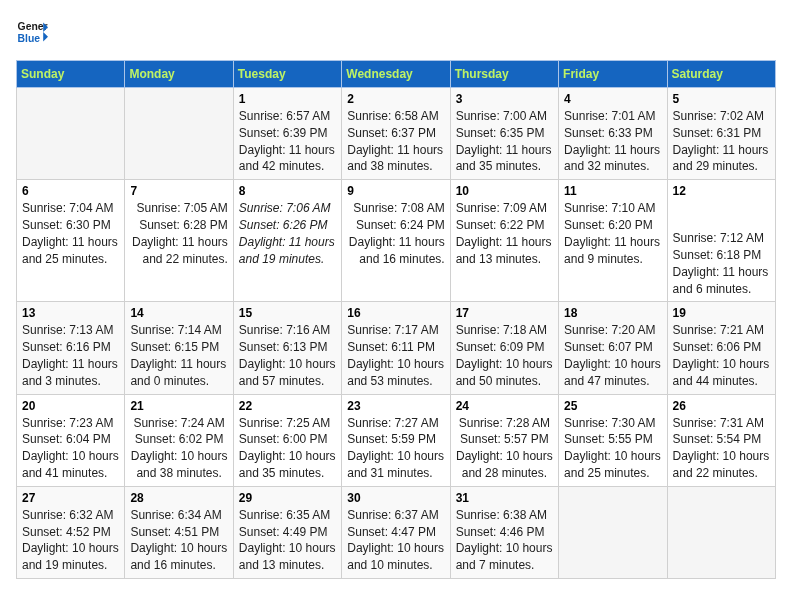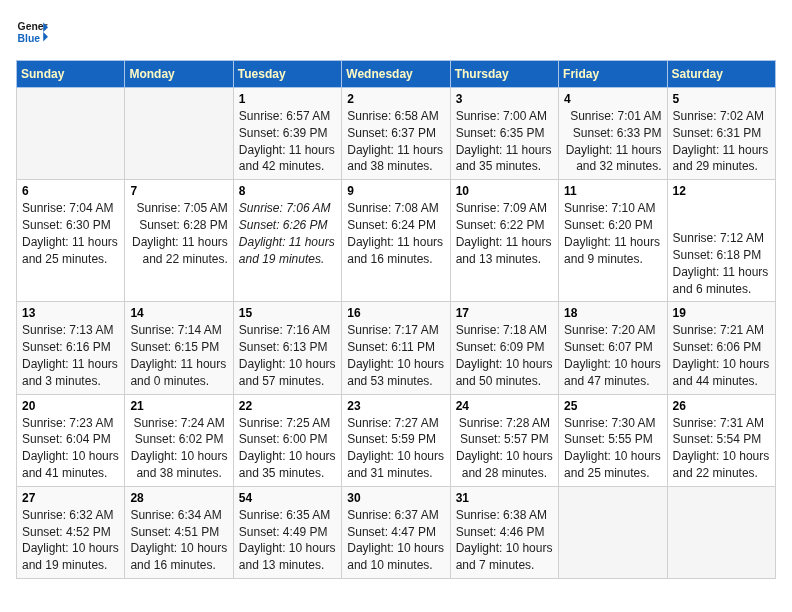--- a/index.html
+++ b/index.html
@@ -37,21 +37,21 @@
       font-size: 14px;
       color: #555;
     }
     table {
       width: 100%;
       border-collapse: collapse;
       font-size: 11px;
     }
     thead tr th {
       background-color: #1565c0;
-      color: #fef9c3;
+      color: #bef264;
       padding: 6px 4px;
       text-align: left;
       font-size: 12px;
       border: 1px solid #aac4e8;
     }
     tbody tr td {
       vertical-align: top;
       border: 1px solid #d0d0d0;
       padding: 4px 5px;
       width: 108px;
@@ -126,21 +126,21 @@
 Daylight: 11 hours and 38 minutes.</div>
         </td>
         <td>
           <span class="day-num">3</span>
           <div class="day-info" style="white-space: pre-line;">Sunrise: 7:00 AM
 Sunset: 6:35 PM
 Daylight: 11 hours and 35 minutes.</div>
         </td>
         <td>
           <span class="day-num">4</span>
-          <div class="day-info" style="white-space: pre-line; text-align: right;">Sunrise: 7:01 AM
+          <div class="day-info" style="white-space: pre-line;">Sunrise: 7:01 AM
 Sunset: 6:33 PM
 Daylight: 11 hours and 32 minutes.</div>
         </td>
         <td>
           <span class="day-num">5</span>
           <div class="day-info" style="white-space: pre-line;">Sunrise: 7:02 AM
 Sunset: 6:31 PM
 Daylight: 11 hours and 29 minutes.</div>
         </td>
       </tr>
@@ -158,21 +158,21 @@
 Daylight: 11 hours and 22 minutes.</div>
         </td>
         <td>
           <span class="day-num">8</span>
           <div class="day-info" style="white-space: pre-line; font-style: italic;">Sunrise: 7:06 AM
 Sunset: 6:26 PM
 Daylight: 11 hours and 19 minutes.</div>
         </td>
         <td>
           <span class="day-num">9</span>
-          <div class="day-info" style="white-space: pre-line;">Sunrise: 7:08 AM
+          <div class="day-info" style="white-space: pre-line; text-align: right;">Sunrise: 7:08 AM
 Sunset: 6:24 PM
 Daylight: 11 hours and 16 minutes.</div>
         </td>
         <td>
           <span class="day-num">10</span>
           <div class="day-info" style="white-space: pre-line;">Sunrise: 7:09 AM
 Sunset: 6:22 PM
 Daylight: 11 hours and 13 minutes.</div>
         </td>
         <td>
@@ -283,21 +283,21 @@
 Sunset: 4:52 PM
 Daylight: 10 hours and 19 minutes.</div>
         </td>
         <td>
           <span class="day-num">28</span>
           <div class="day-info" style="white-space: pre-line;">Sunrise: 6:34 AM
 Sunset: 4:51 PM
 Daylight: 10 hours and 16 minutes.</div>
         </td>
         <td>
-          <span class="day-num">54</span>
+          <span class="day-num">29</span>
           <div class="day-info" style="white-space: pre-line;">Sunrise: 6:35 AM
 Sunset: 4:49 PM
 Daylight: 10 hours and 13 minutes.</div>
         </td>
         <td>
           <span class="day-num">30</span>
           <div class="day-info" style="white-space: pre-line;">Sunrise: 6:37 AM
 Sunset: 4:47 PM
 Daylight: 10 hours and 10 minutes.</div>
         </td>

